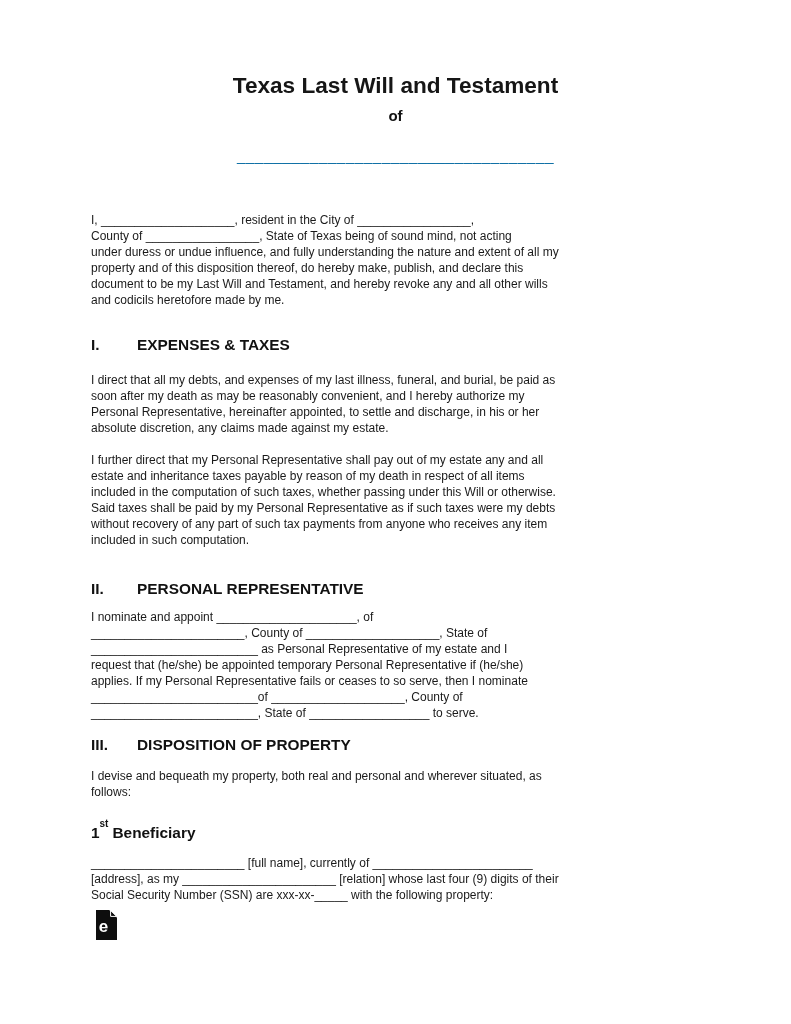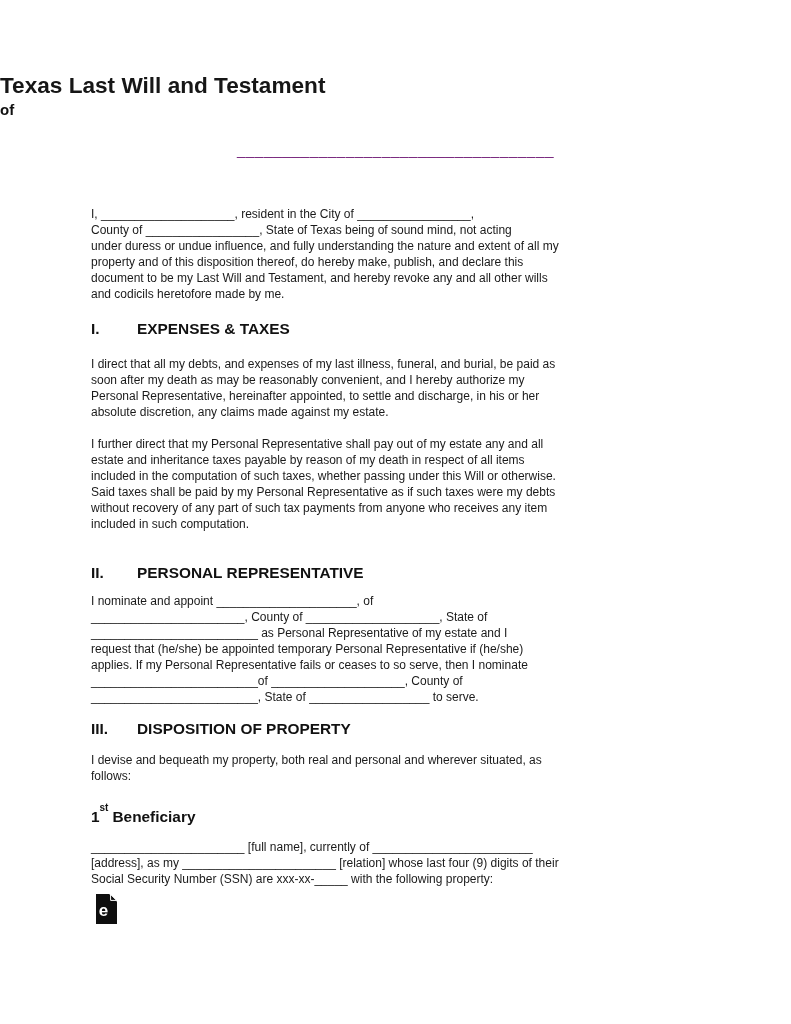--- a/index.html
+++ b/index.html
@@ -8,38 +8,39 @@
     position: relative;
     width: 791px;
     height: 1024px;
     background: #ffffff;
     overflow: hidden;
     font-family: "Liberation Sans", "DejaVu Sans", sans-serif;
     color: #111111;
   }
   .doc-title {
     margin-top: 73px;
+    text-align: center;
     font-size: 22.6px;
     font-weight: bold;
     line-height: 26px;
     color: #161616;
   }
   .doc-subtitle {
-    margin-top: 2px;
-    text-align: left;
+    margin-top: 8px;
+    text-align: center;
     font-size: 15px;
     font-weight: bold;
     line-height: 18px;
   }
   .name-line {
     margin-top: 22px;
     text-align: center;
     font-size: 15.4px;
     line-height: 18.3px;
-    color: #701a75;
+    color: #0369a1;
     letter-spacing: 0.5px;
   }
   .content {
     margin-left: 91px;
     width: 640px;
   }
   .para {
     white-space: pre;
     font-size: 12px;
     line-height: 16px;
@@ -49,21 +50,21 @@
     font-size: 15.4px;
     line-height: 18.3px;
     font-weight: bold;
     color: #111111;
   }
   .section-heading .numeral {
     display: inline-block;
     width: 46px;
   }
   .mt-opening { margin-top: 47px; }
-  .mt-h-expenses { margin-top: 18px; }
+  .mt-h-expenses { margin-top: 28px; }
   .mt-p-direct { margin-top: 17px; }
   .mt-p-further { margin-top: 16px; }
   .mt-h-rep { margin-top: 32px; }
   .mt-p-nominate { margin-top: 11px; }
   .mt-h-disp { margin-top: 15px; }
   .mt-p-devise { margin-top: 14px; }
   .beneficiary-heading {
     margin-top: 20px;
     font-size: 15.4px;
     line-height: 18.3px;

